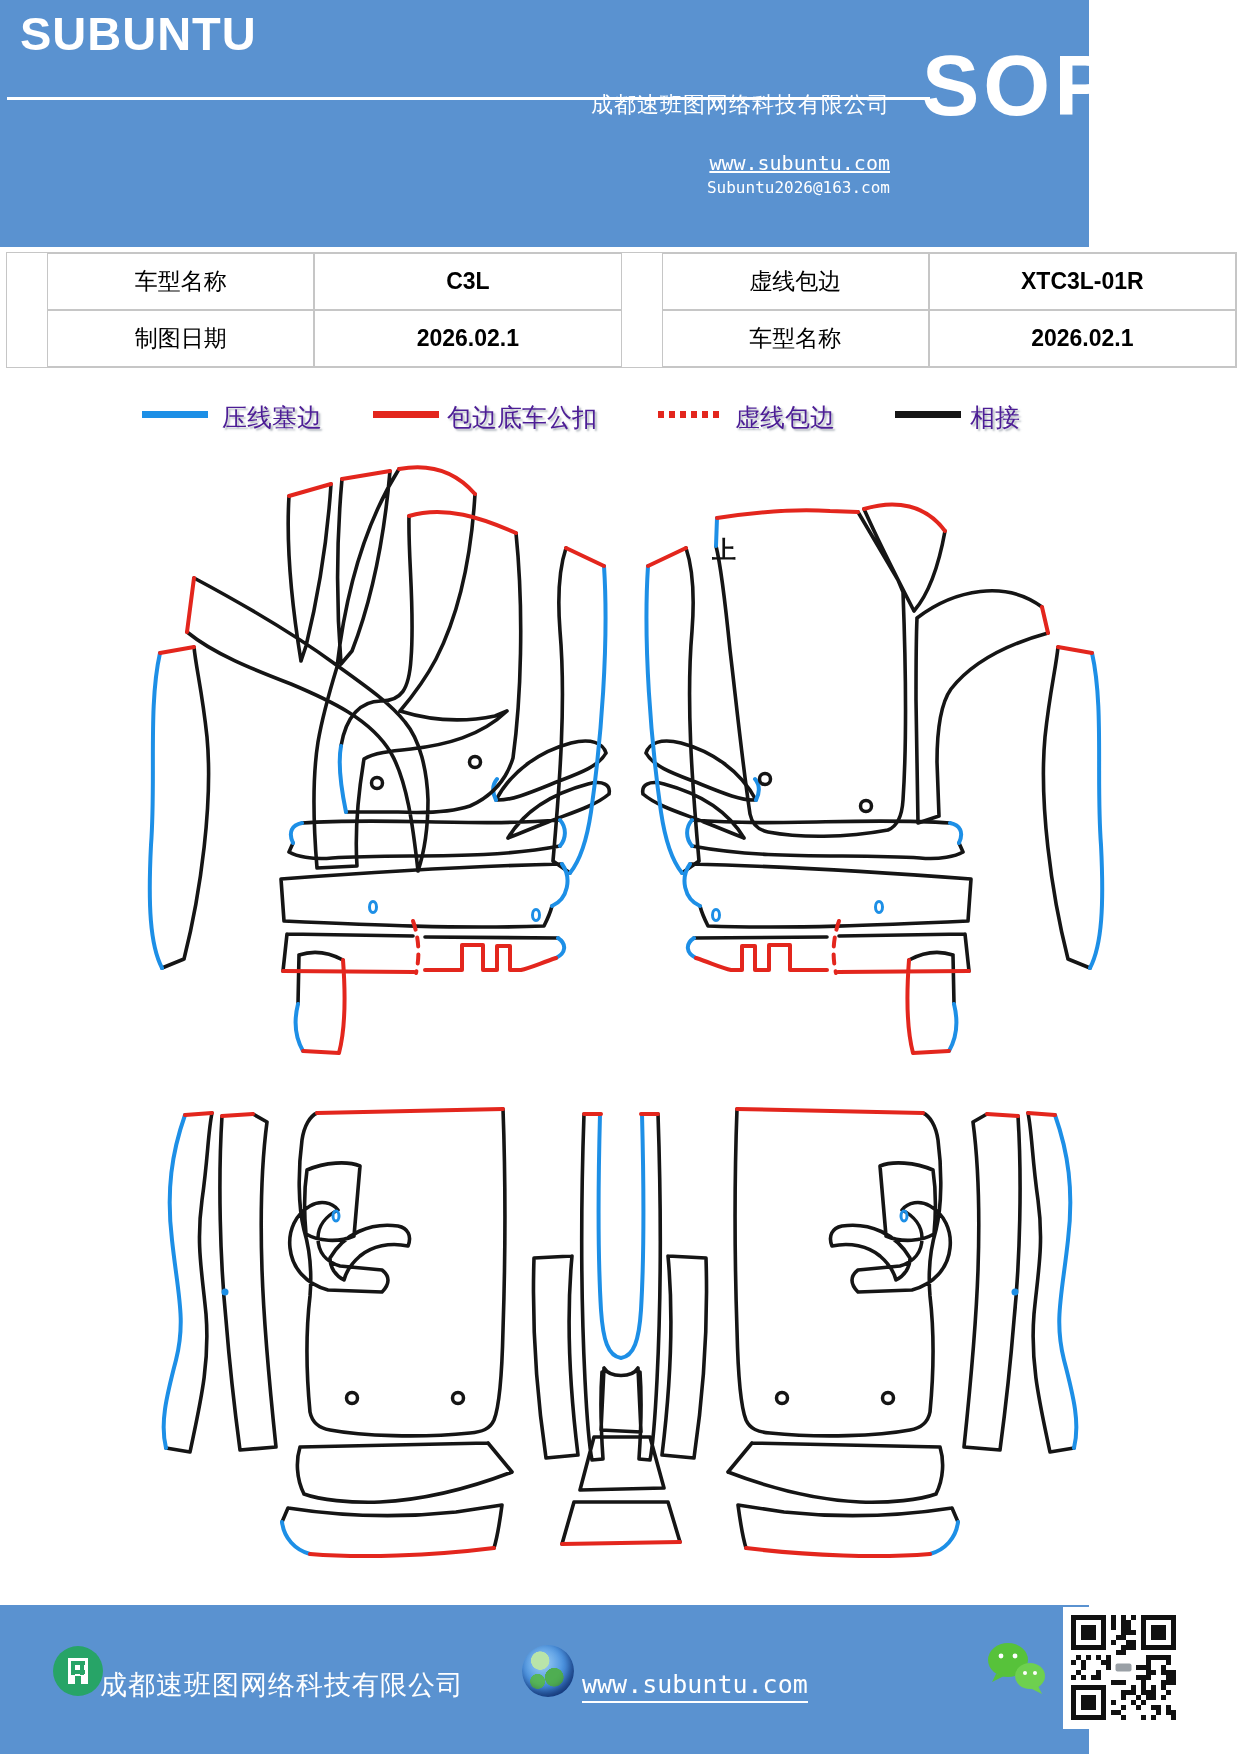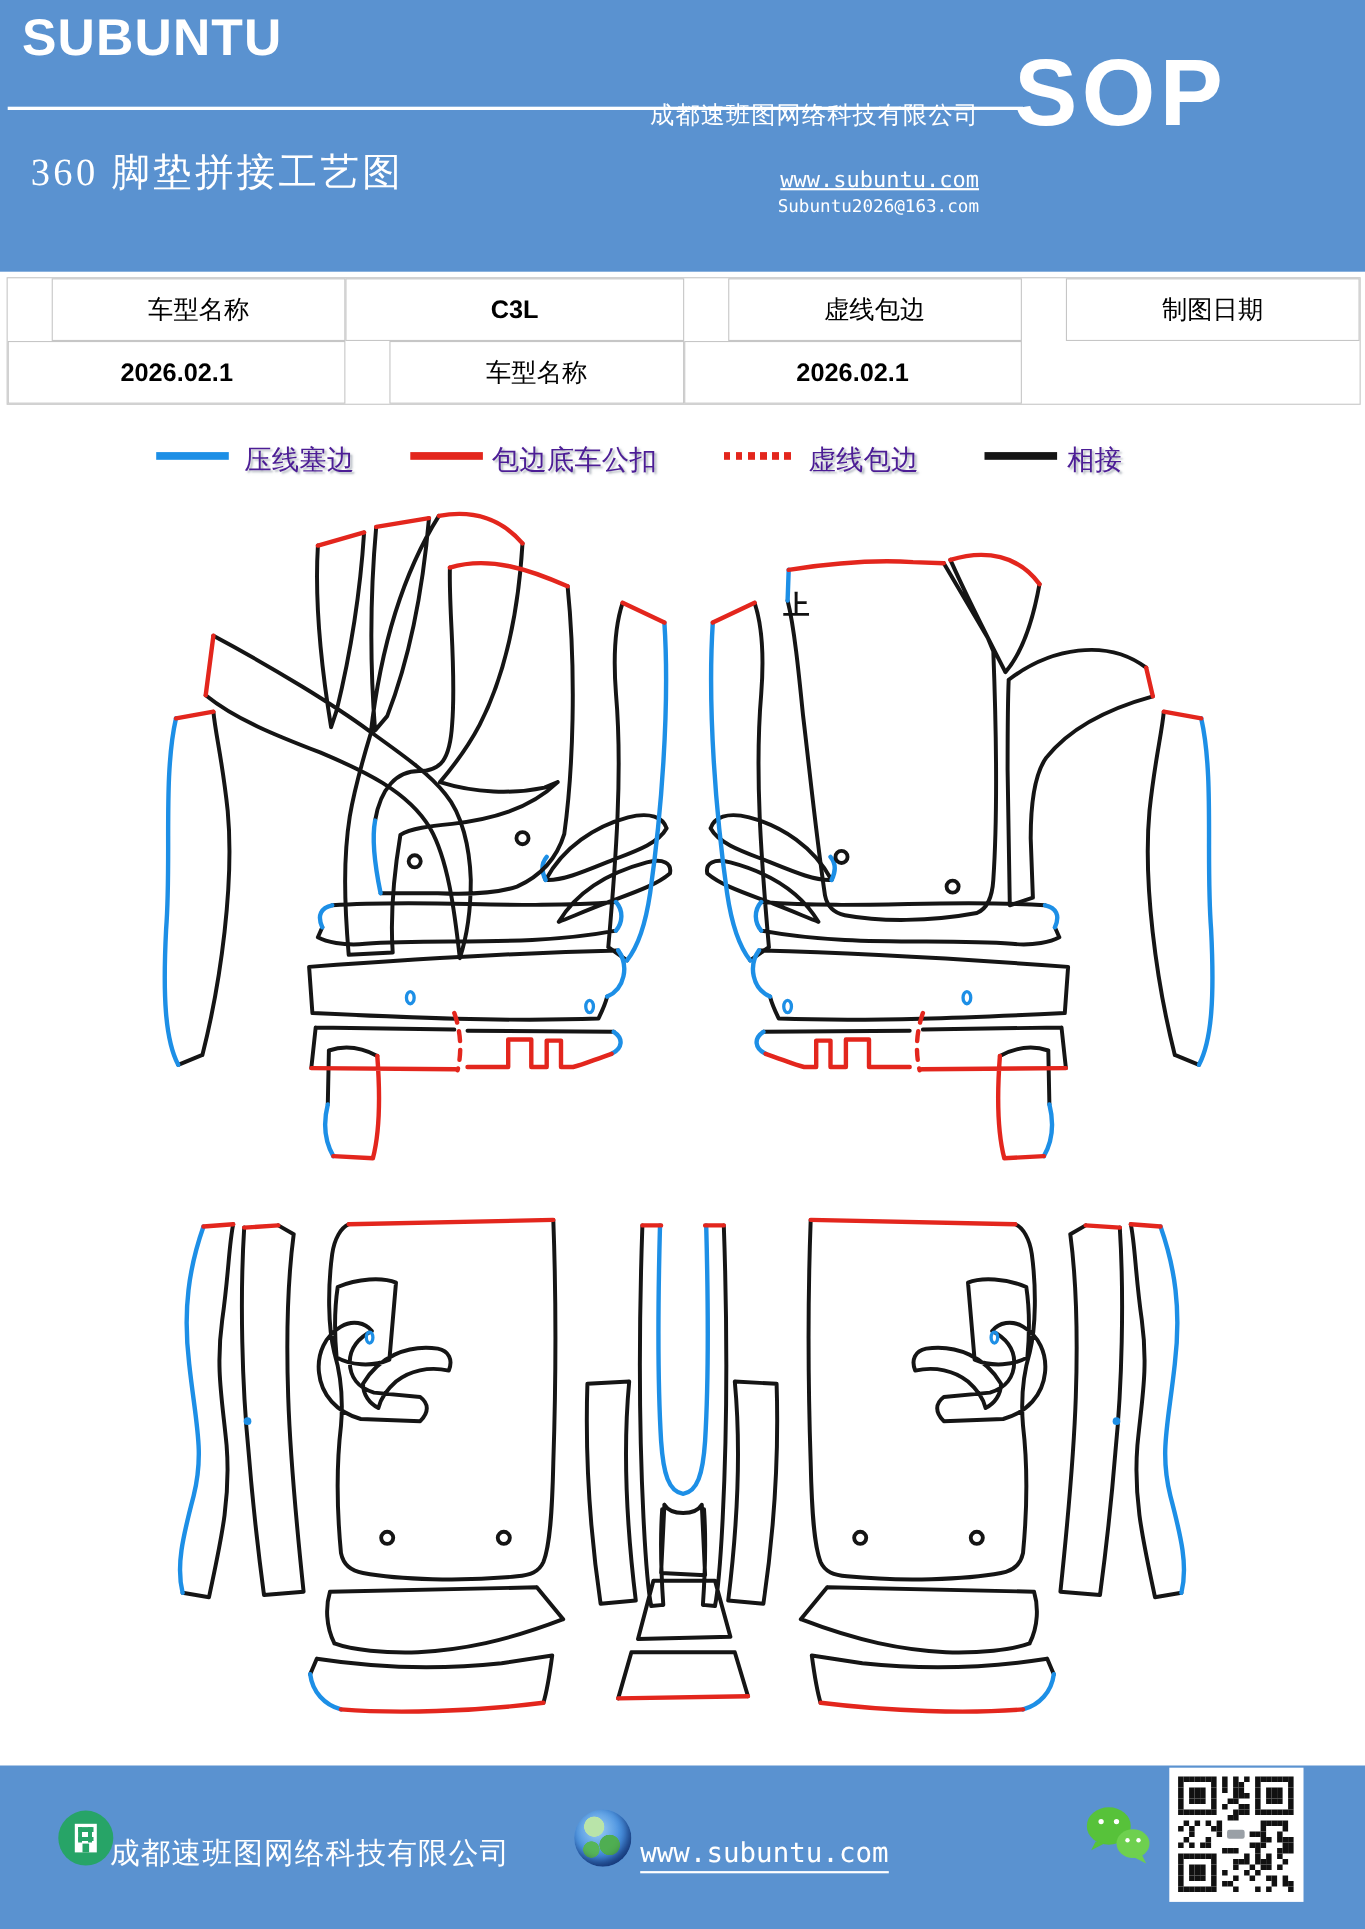--- a/index.html
+++ b/index.html
@@ -1,20 +1,20 @@
 <!DOCTYPE html>
 <html style="--page-blue: #5a92d0; --line-black: #151515; --line-blue: #1d8fe6; --line-red: #e3261d; --table-border: #c6c6c6;"><head>
 <meta charset="utf-8">
 <style>
   html,body{margin:0;padding:0;background:#fff;}
   body{width:1241px;height:1754px;position:relative;overflow:hidden;
        font-family:"Liberation Sans",sans-serif;}
   .abs{position:absolute;}
   
-  .band{background:var(--page-blue,#5a92d0);left:0;width:1241px;}
+  .band{background:var(--page-blue,#5a92d0);left:0;width:1089px;}
   .hdr{top:0;height:247px;}
   .ftr{top:1605px;height:149px;}
   .brand{left:20px;top:6px;color:#fff;font-weight:800;font-size:47px;letter-spacing:1px;}
   .hline{left:7px;top:97px;width:923px;height:3px;background:#fff;}
   .hco{left:473px;top:90px;width:417px;text-align:right;color:#fff;font-size:22px;
        font-family:"Liberation Serif",serif;letter-spacing:1px;}
   .title{left:28px;top:133px;color:#fff;font-size:35px;letter-spacing:3px;
        font-family:"Liberation Serif",serif;}
   .hsite{left:473px;top:151px;width:417px;text-align:right;color:#fff;font-size:20px;
        font-family:"DejaVu Sans Mono",monospace;text-decoration:underline;}
@@ -63,30 +63,30 @@
   .wx{left:984px;top:1638px;}
   .qr{left:1063px;top:1607px;width:122px;height:122px;background:#fff;}
 </style>
 </head>
 <body>
 
 <div class="abs band hdr">
   <div class="abs brand">SUBUNTU</div>
   <div class="abs hline"></div>
   <div class="abs hco">成都速班图网络科技有限公司</div>
-  <div class="abs title">360 脚垫拼接工艺图</div>
   <div class="abs hsite">www.subuntu.com</div>
   <div class="abs hmail">Subuntu2026@163.com</div>
   <div class="abs sop">SOP</div>
 </div>
 
 <div class="abs tbl">
   <div class="cell lab">车型名称</div>
   <div class="cell val">C3L</div>
   <div class="cell lab">虚线包边</div>
+  <div class="cell val">XTC3L-01R</div>
   <div class="cell lab">制图日期</div>
   <div class="cell val">2026.02.1</div>
   <div class="cell lab">车型名称</div>
   <div class="cell val">2026.02.1</div>
 </div>
 
 <div>
   <div class="abs lg-sw" style="left: 142px; width: 66px; background: rgb(29, 143, 230);"></div>
   <div class="abs lg-t" style="left:222px;">压线塞边</div>
   <div class="abs lg-sw" style="left: 373px; width: 66px; background: rgb(227, 38, 29);"></div>

